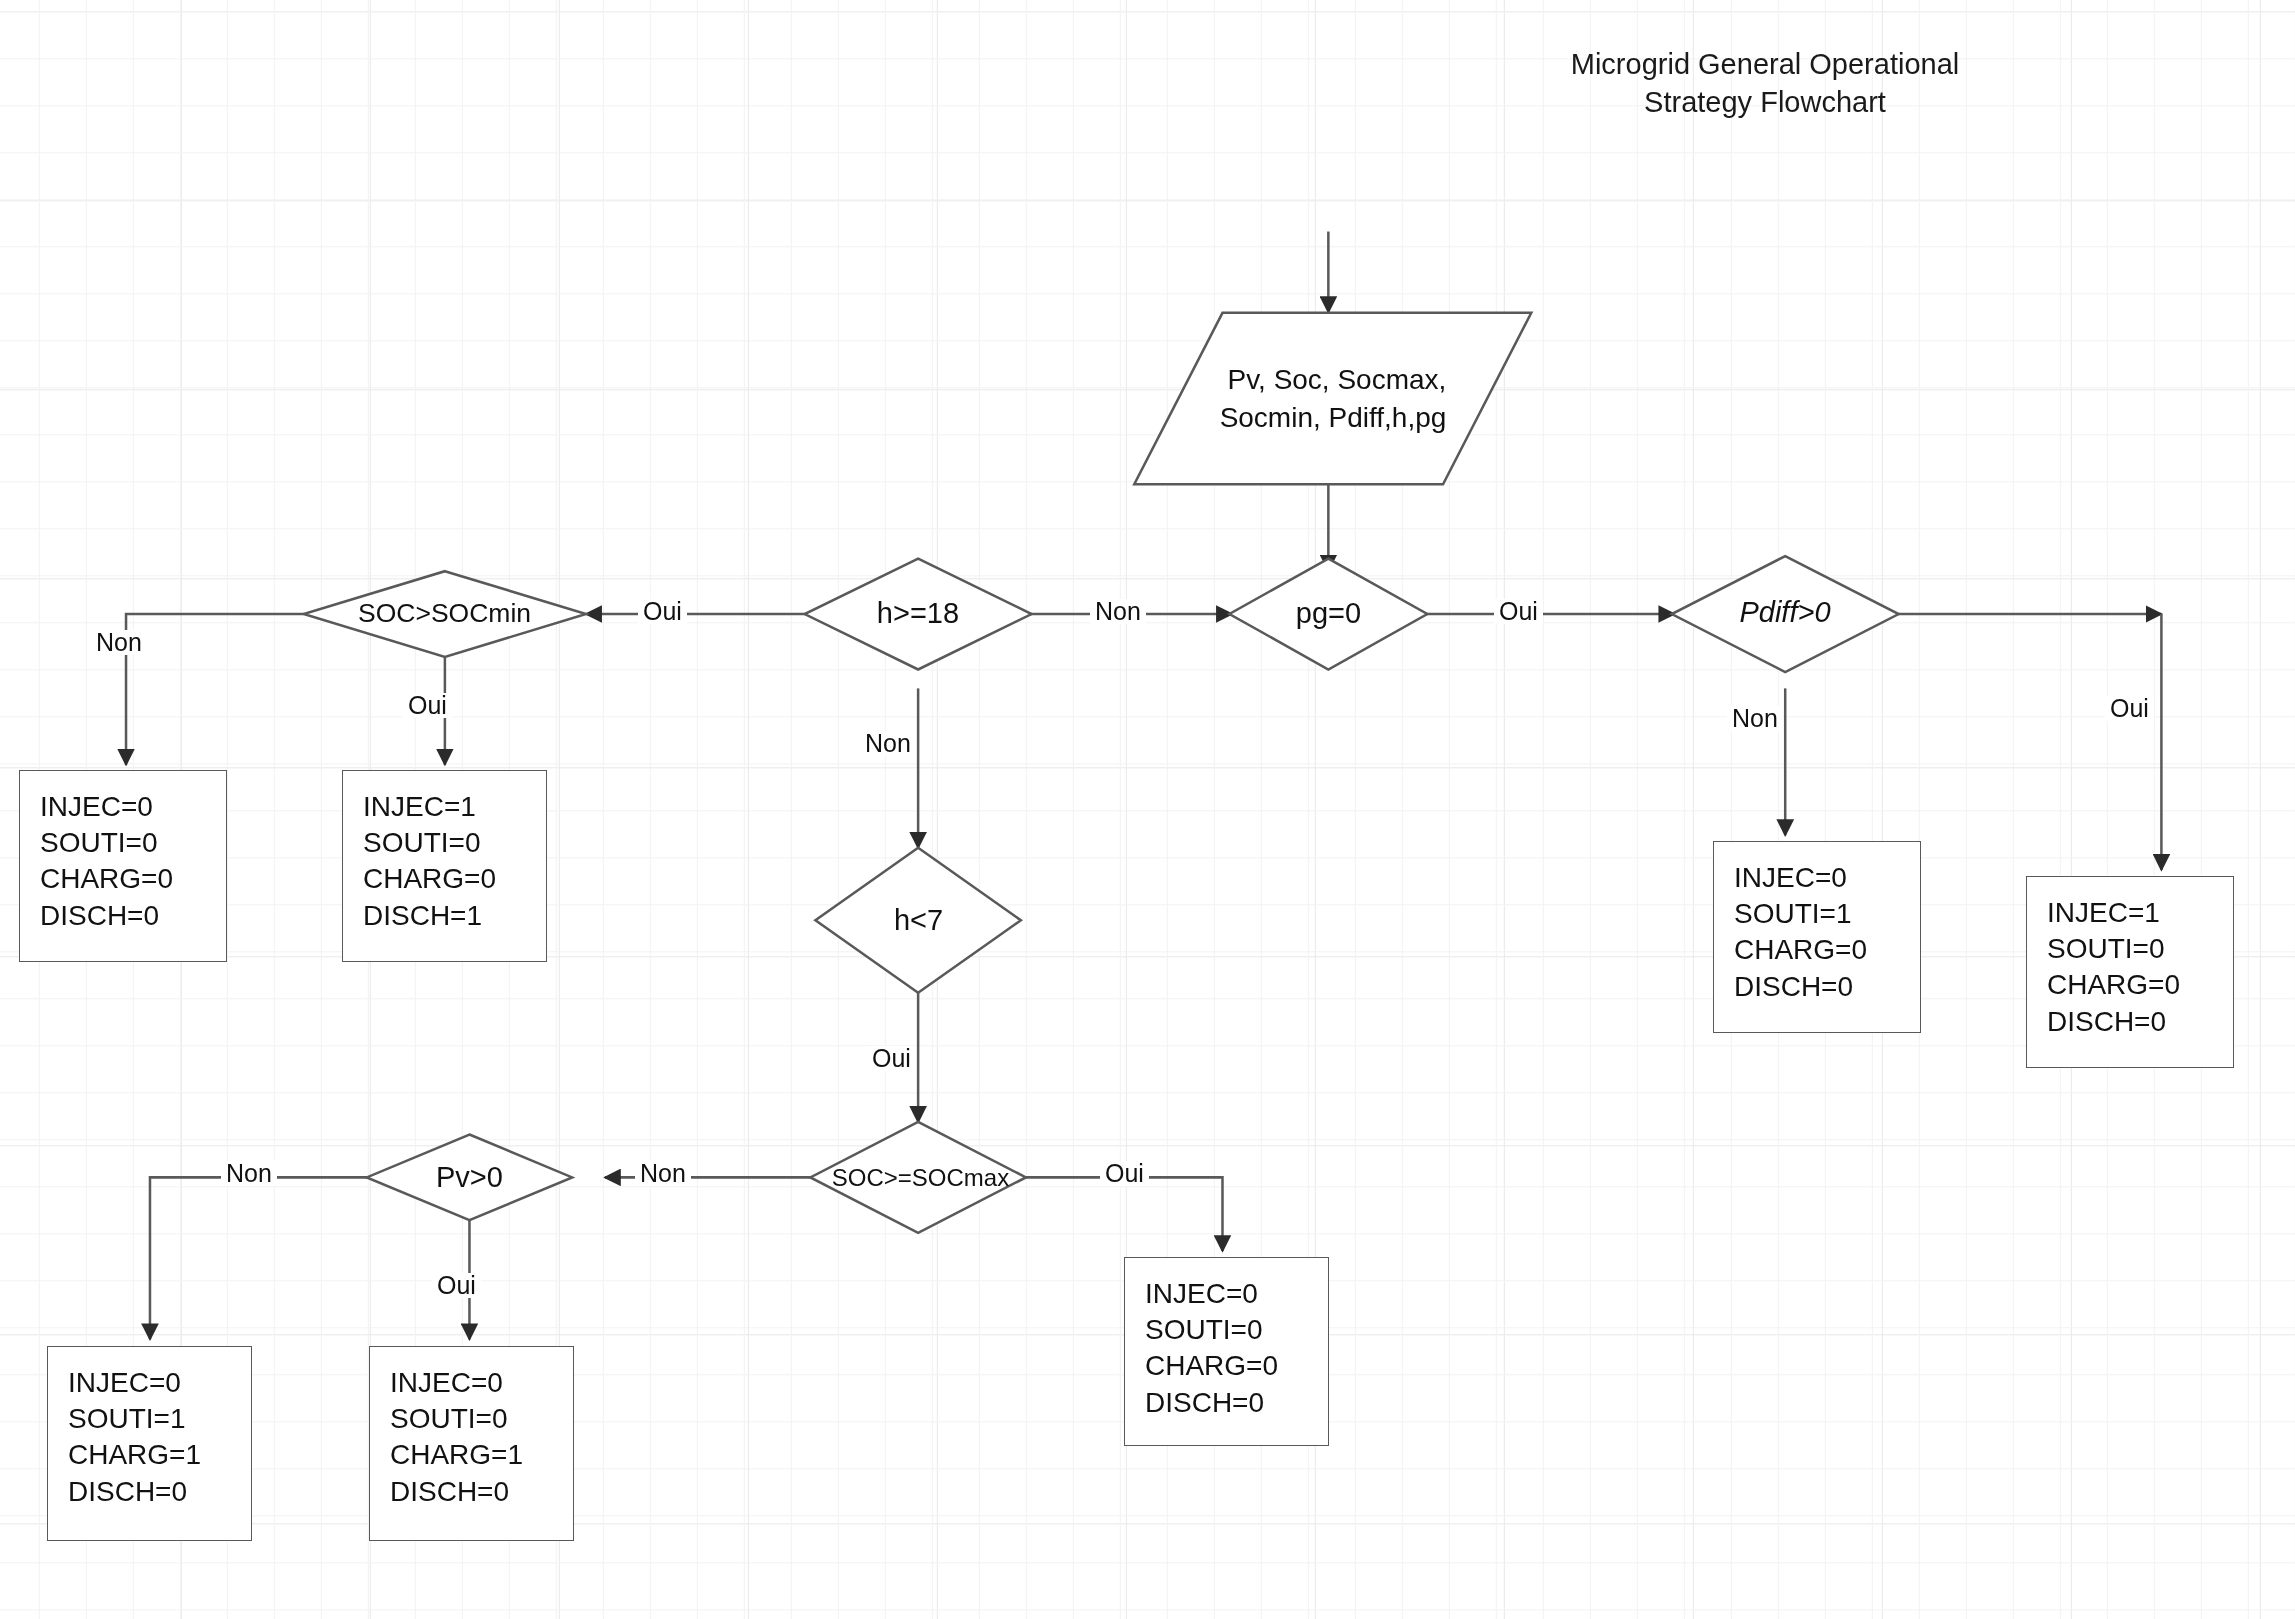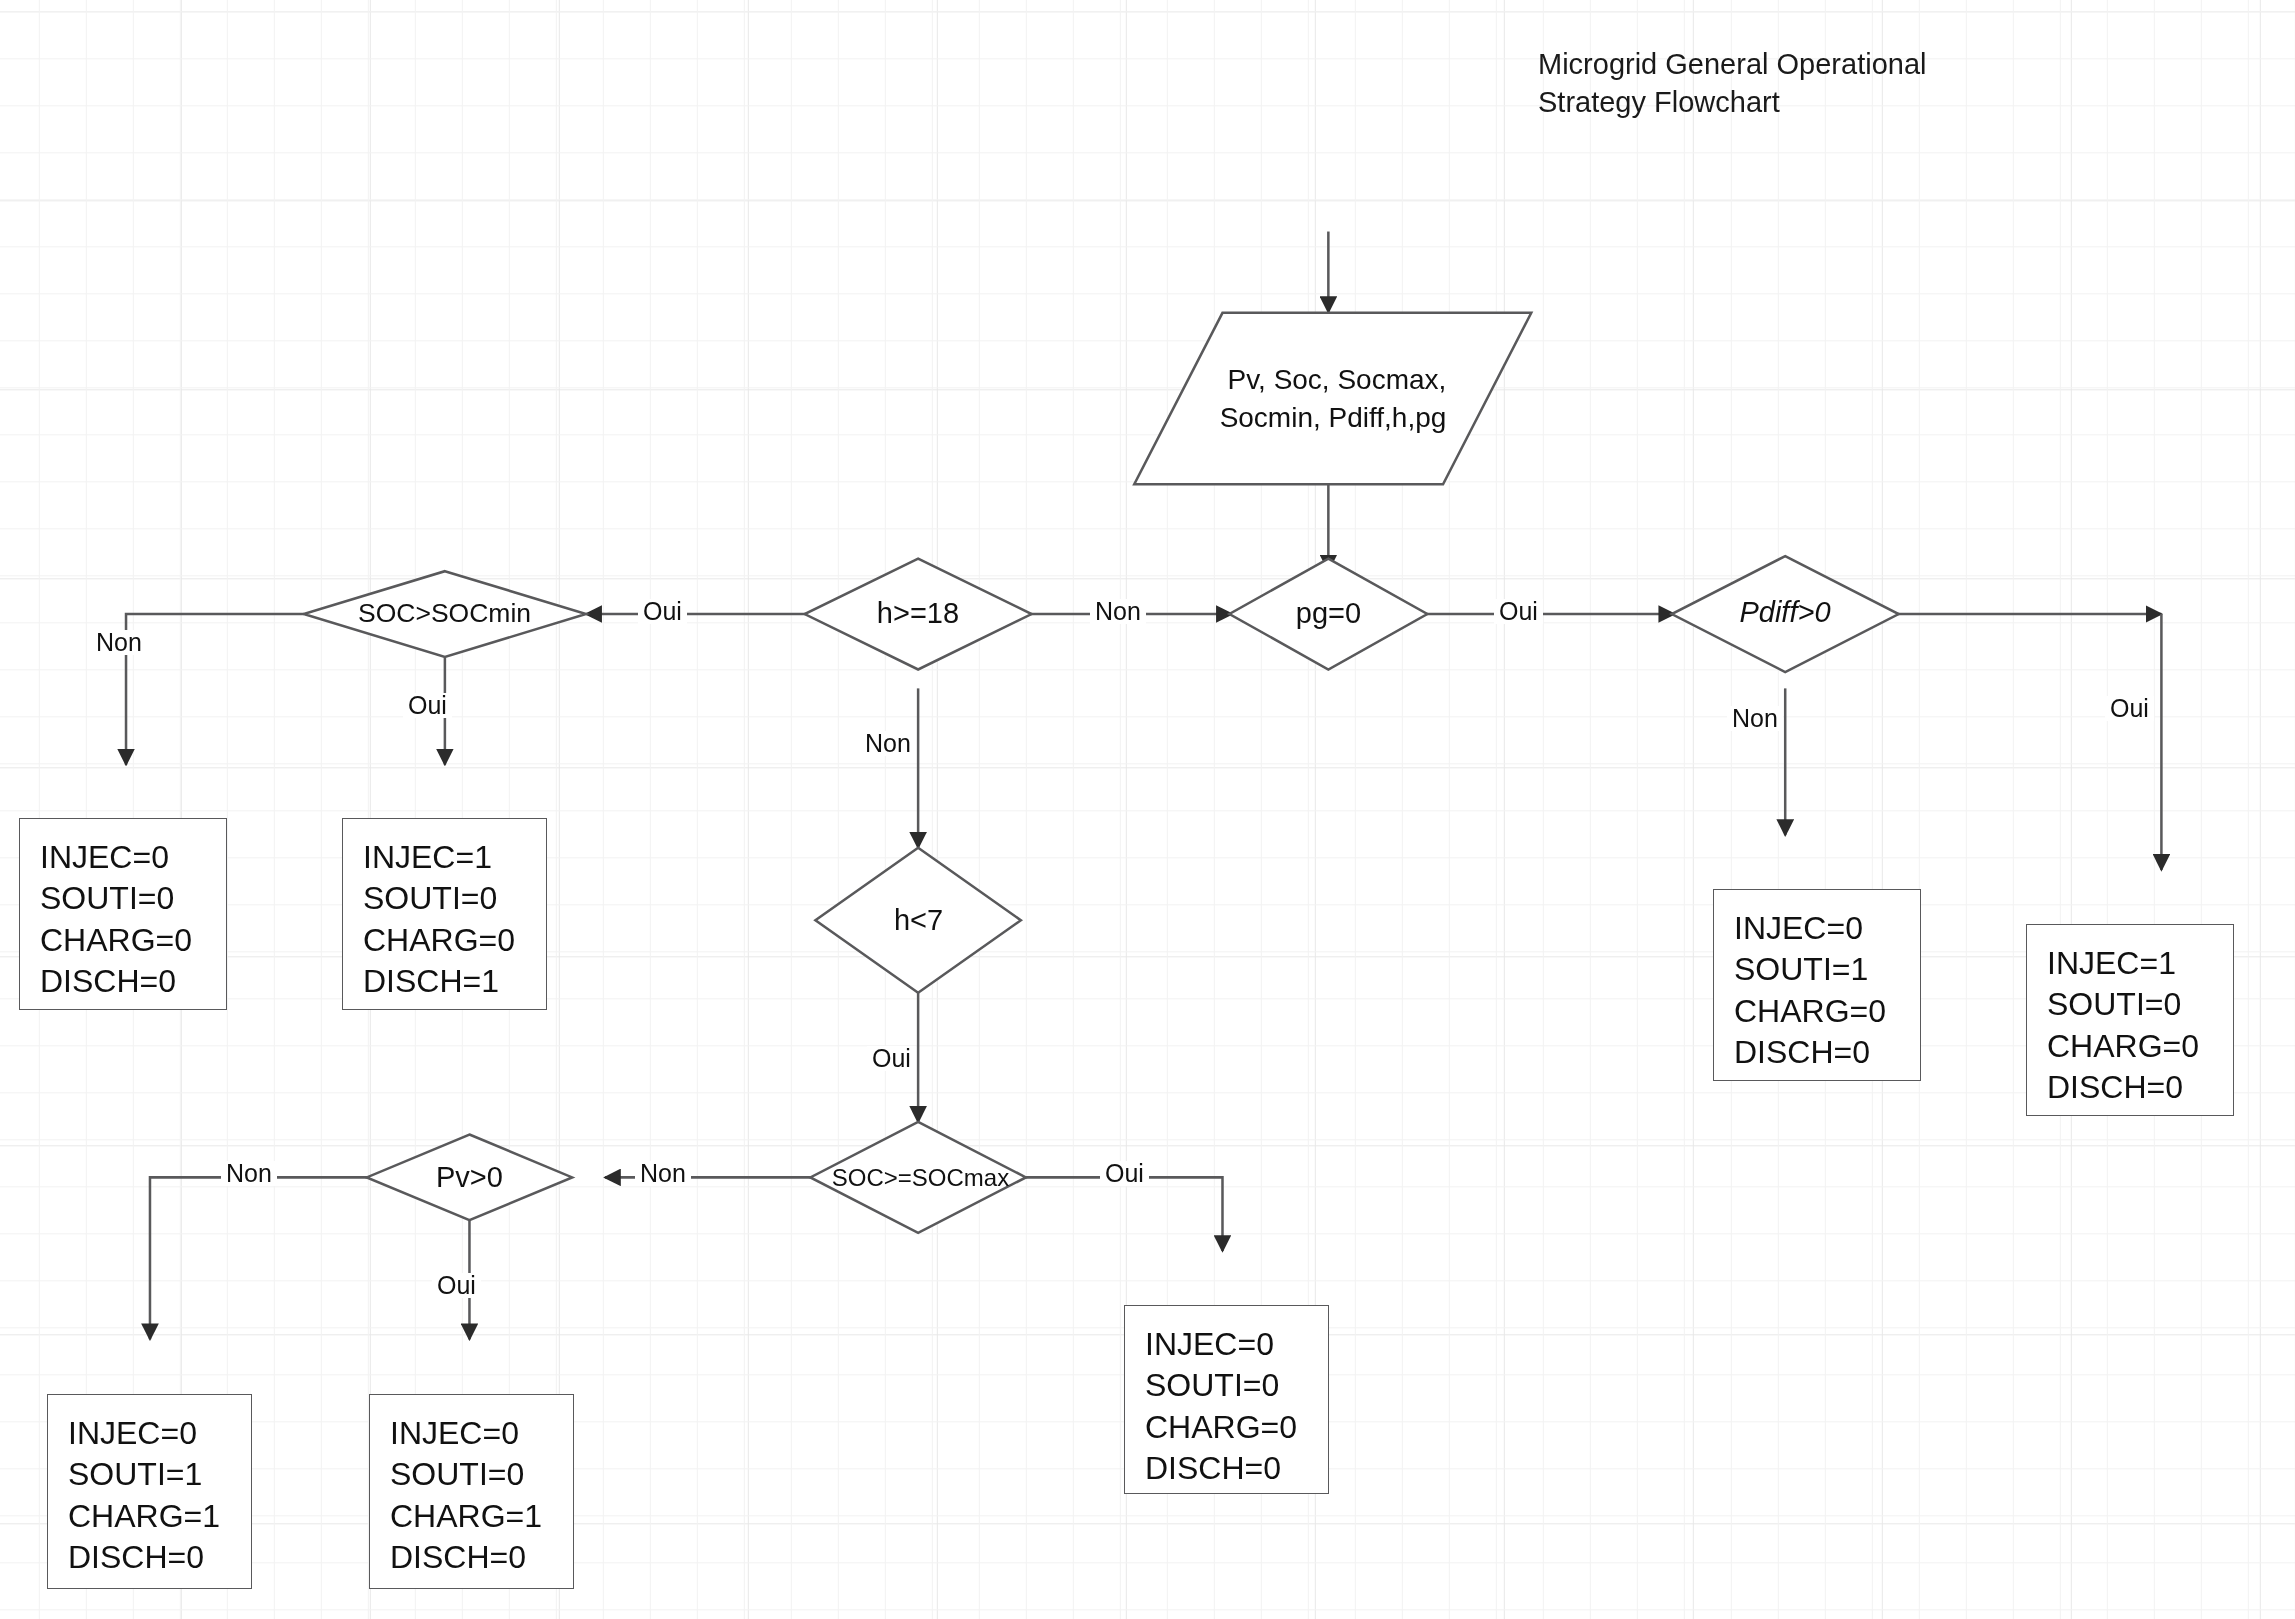--- a/index.html
+++ b/index.html
@@ -20,20 +20,21 @@
     background-size:47px 47px, 47px 47px, 189px 189px, 189px 189px;
     background-position:-8.2px 11.3px, -8.2px 11.3px, -8.2px 11.3px, -8.2px 11.3px;
     overflow:hidden;
   }
   #svg-layer{position:absolute;left:0;top:0;width:2295px;height:1620px;}
 
   .node{position:absolute;box-sizing:border-box;}
 
   .title{
     position:absolute;
+    text-align:center;
     color:#1a1a1a;
     font-size:29px;
     line-height:1.32;
     white-space:pre-line;
   }
 
   .terminator{
     border:1.9px solid #59595b;
     border-radius:57px;
     background:#ffffff;
@@ -48,25 +49,24 @@
     color:#111;
     font-size:28px;
     line-height:1.35;
     white-space:pre-line;
   }
 
   .process{
     border:1.9px solid #59595b;
     background:#ffffff;
     color:#111;
-    font-size:32px;
+    font-size:28px;
     line-height:1.30;
     padding:17.6px 0 0 20px;
     white-space:pre-line;
-    margin-top:48px;
   }
 
   .decision-label{
     position:absolute;
     display:flex;align-items:center;justify-content:center;
     color:#111;
     font-size:29px;
     white-space:nowrap;
     pointer-events:none;
   }

